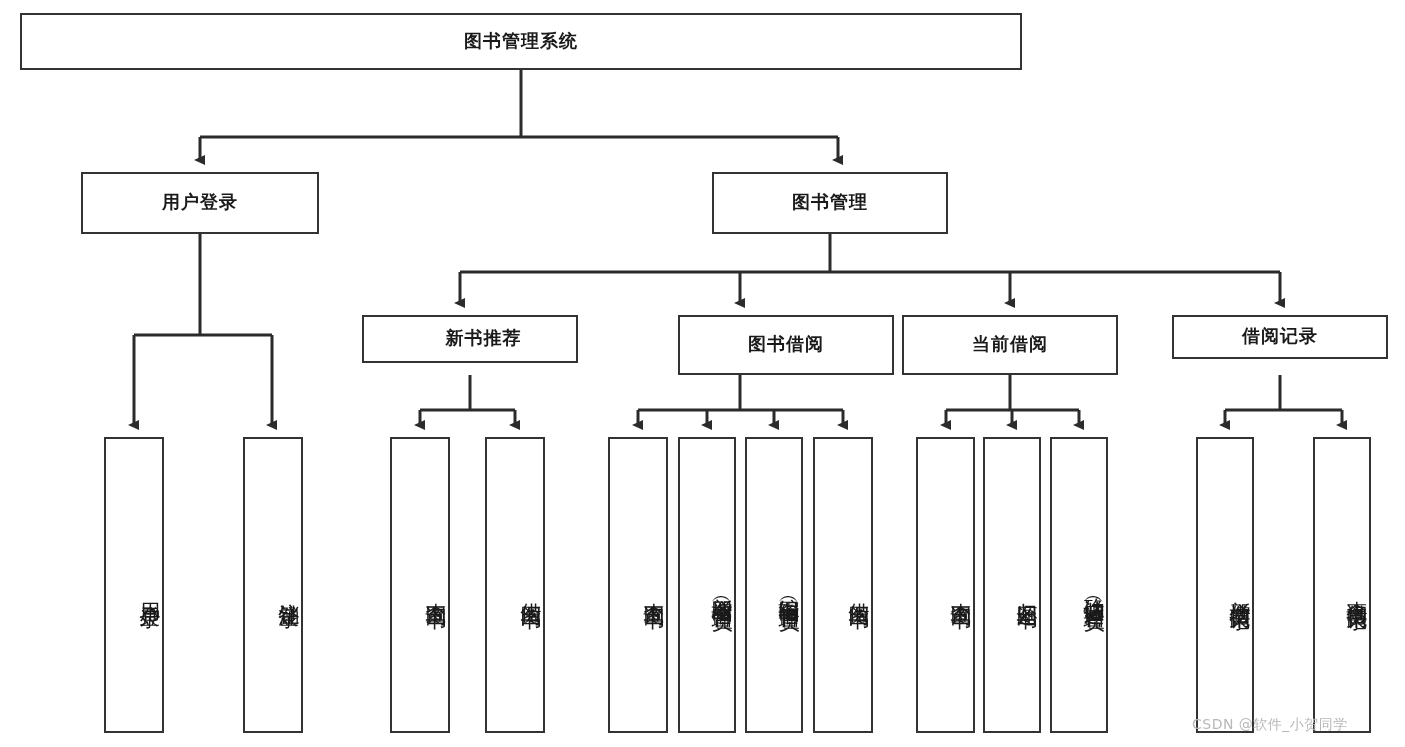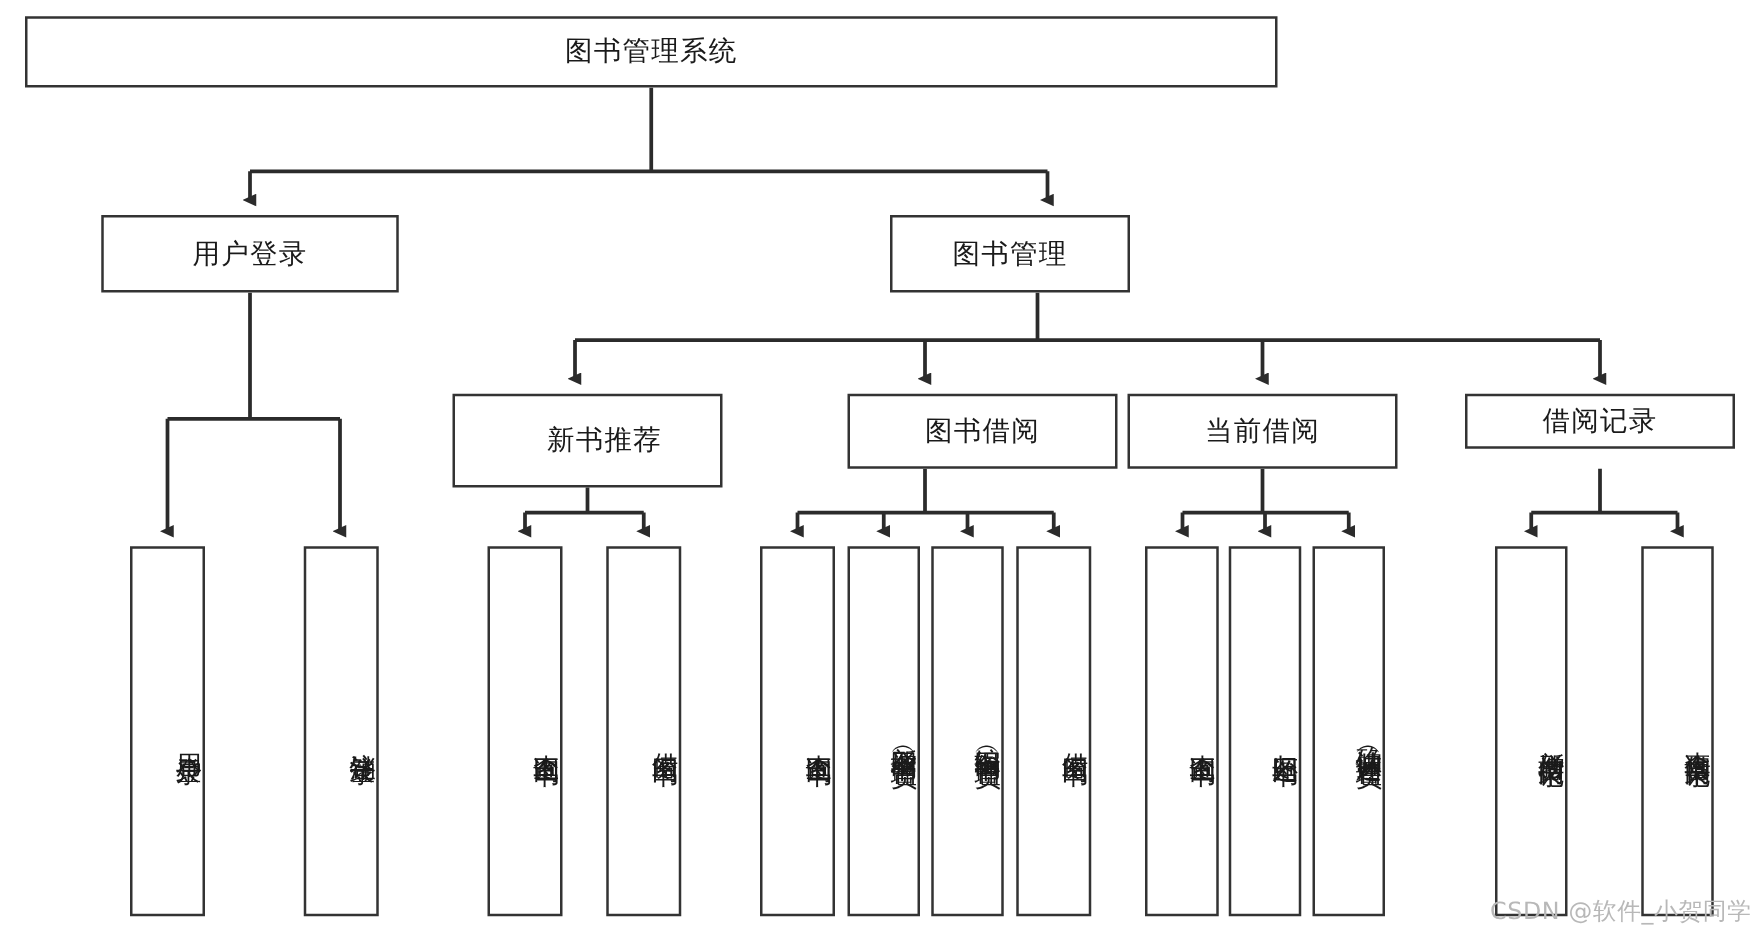--- a/index.html
+++ b/index.html
@@ -30,40 +30,41 @@
     box-sizing: border-box;
     border: 2.5px solid #333333;
     background: #ffffff;
     display: flex;
     align-items: center;
     justify-content: center;
     text-align: center;
     color: #1a1a1a;
   }
   .node.h {
-    font-size: 22px;
+    font-size: 18px;
     line-height: 1.2;
     letter-spacing: 1px;
+    font-weight: bold;
   }
   .node.v {
     font-size: 21px;
     line-height: 1.15;
     letter-spacing: 2px;
     writing-mode: vertical-rl;
     text-orientation: upright;
     padding-top: 10px;
     align-items: flex-start;
     justify-content: center;
   }
   .node .lbl {
     display: block;
   }
   .watermark {
     position: absolute;
-    font-size: 19px;
+    font-size: 14px;
     color: #b8b8b8;
     letter-spacing: 0.5px;
     white-space: nowrap;
     font-family: "DejaVu Sans", sans-serif;
   }
 </style>
 </head>
 <body>
 
 <div id="canvas">
@@ -118,25 +119,25 @@
     </g>
   </svg>
 
   <div class="node h" id="n-root" style="left: 20px; top: 13px; width: 1002px; height: 57px;">
     <span class="lbl">图书管理系统</span>
   </div>
 
   <div class="node h" id="n-l1-0" style="left: 81px; top: 172px; width: 238px; height: 62px;">
     <span class="lbl">用户登录</span>
   </div>
-  <div class="node h" id="n-l1-1" style="left: 712px; top: 172px; width: 192px; height: 62px;">
+  <div class="node h" id="n-l1-1" style="left: 712px; top: 172px; width: 236px; height: 62px;">
     <span class="lbl">图书管理</span>
   </div>
 
-  <div class="node h" id="n-l2-0" style="left: 362px; top: 315px; width: 216px; height: 75px; padding-left: 27px;">
+  <div class="node h" id="n-l2-0" style="left: 362px; top: 315px; width: 216px; height: 48px; padding-left: 27px;">
     <span class="lbl">新书推荐</span>
   </div>
   <div class="node h" id="n-l2-1" style="left: 632px; top: 315px; width: 216px; height: 60px; margin-left: 46px;">
     <span class="lbl">图书借阅</span>
   </div>
   <div class="node h" id="n-l2-2" style="left: 902px; top: 315px; width: 216px; height: 60px;">
     <span class="lbl">当前借阅</span>
   </div>
   <div class="node h" id="n-l2-3" style="left: 1172px; top: 315px; width: 216px; height: 44px;">
     <span class="lbl">借阅记录</span>

